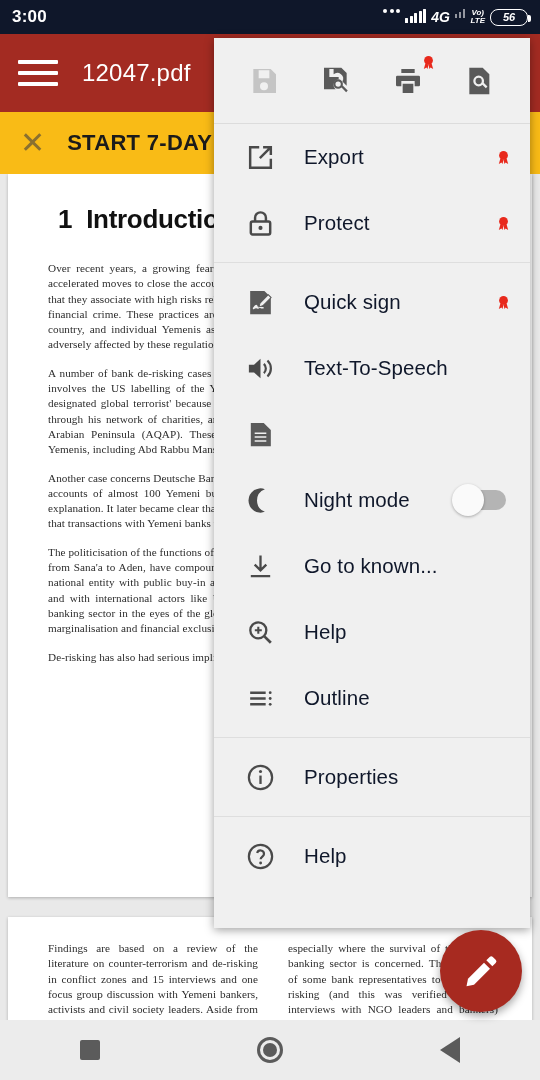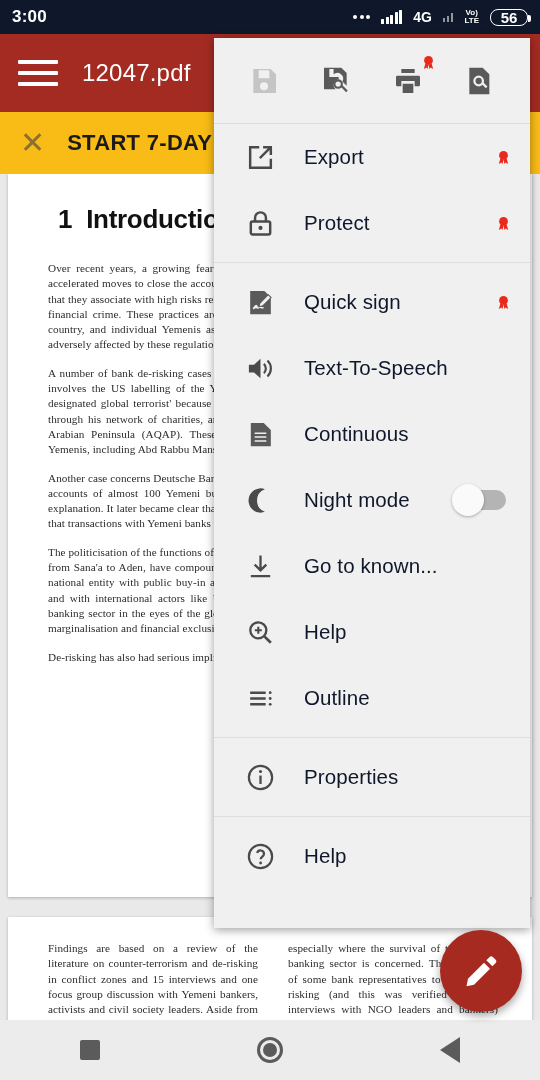--- a/index.html
+++ b/index.html
@@ -12,40 +12,40 @@
   }
 
   
   .status-bar{
     position:absolute; left:0; top:0; width:540px; height:34px;
     background:#0f172a; color:#fff;
     display:flex; align-items:center; justify-content:space-between;
     padding:0 12px;
   }
   .status-clock{ font-size:17px; font-weight:bold; letter-spacing:.2px; }
-  .status-right{ display:flex; align-items:center; gap:11px; }
+  .status-right{ display:flex; align-items:flex-start; gap:5px;font-style:italic; }
   .dots{ display:flex; gap:2.5px; align-items:center; }
   .dots i{ width:4px; height:4px; background:#fff; border-radius:50%; display:block; }
   .sig{ display:flex; align-items:flex-end; gap:1.5px; height:14px; }
   .sig i{ width:3px; background:#fff; display:block; border-radius:.5px; }
   .sig i:nth-child(1){height:5px}
   .sig i:nth-child(2){height:7px}
   .sig i:nth-child(3){height:9.5px}
   .sig i:nth-child(4){height:12px}
   .sig i:nth-child(5){height:14px}
   .net-4g{ font-size:14px; font-weight:bold; }
   .sig2{ display:flex; align-items:flex-end; gap:1.5px; height:9px; opacity:.55; }
   .sig2 i{ width:2.5px; background:#fff; display:block; }
   .sig2 i:nth-child(1){height:4px}
   .sig2 i:nth-child(2){height:6px}
   .sig2 i:nth-child(3){height:9px}
   .volte{ font-size:8px; font-weight:bold; line-height:8.5px; text-align:center; }
   .batt{
     border:1.6px solid #fff; border-radius:8px; padding:0 6px;
-    font-size:15px; font-weight:bold; height:17px;
+    font-size:11px; font-weight:bold; height:17px;
     display:flex; align-items:center; justify-content:center; min-width:38px;
     position:relative;
   }
   .batt:after{
     content:""; position:absolute; right:-4px; top:5px; width:3px; height:7px;
     background:#fff; border-radius:0 2px 2px 0;
   }
 
   
   .app-bar{
@@ -305,21 +305,20 @@
       <span class="prem"></span>
     </div>
 
     <div class="mitem">
       <span class="ic">
         <svg width="31" height="31" viewBox="0 0 24 24">
           <path fill="#5a5a5a" d="M4.5 3h10l5.5 5.5V21h-15.5V3z"></path>
           <path stroke="#f0f0f0" stroke-width="1.2" d="M7.5 11h9M7.5 14h9M7.5 17h9"></path>
         </svg>
       </span>
-      <span class="lbl">Continuous</span>
       <span class="prem"></span>
     </div>
 
     <div class="mitem">
       <span class="ic">
         <svg width="31" height="31" viewBox="0 0 24 24">
           <path fill="#4a4a4a" d="M15.4 3.2a9.4 9.4 0 000 17.6 9.4 9.4 0 110-17.6z"></path>
         </svg>
       </span>
       <span class="lbl">Night mode</span>

